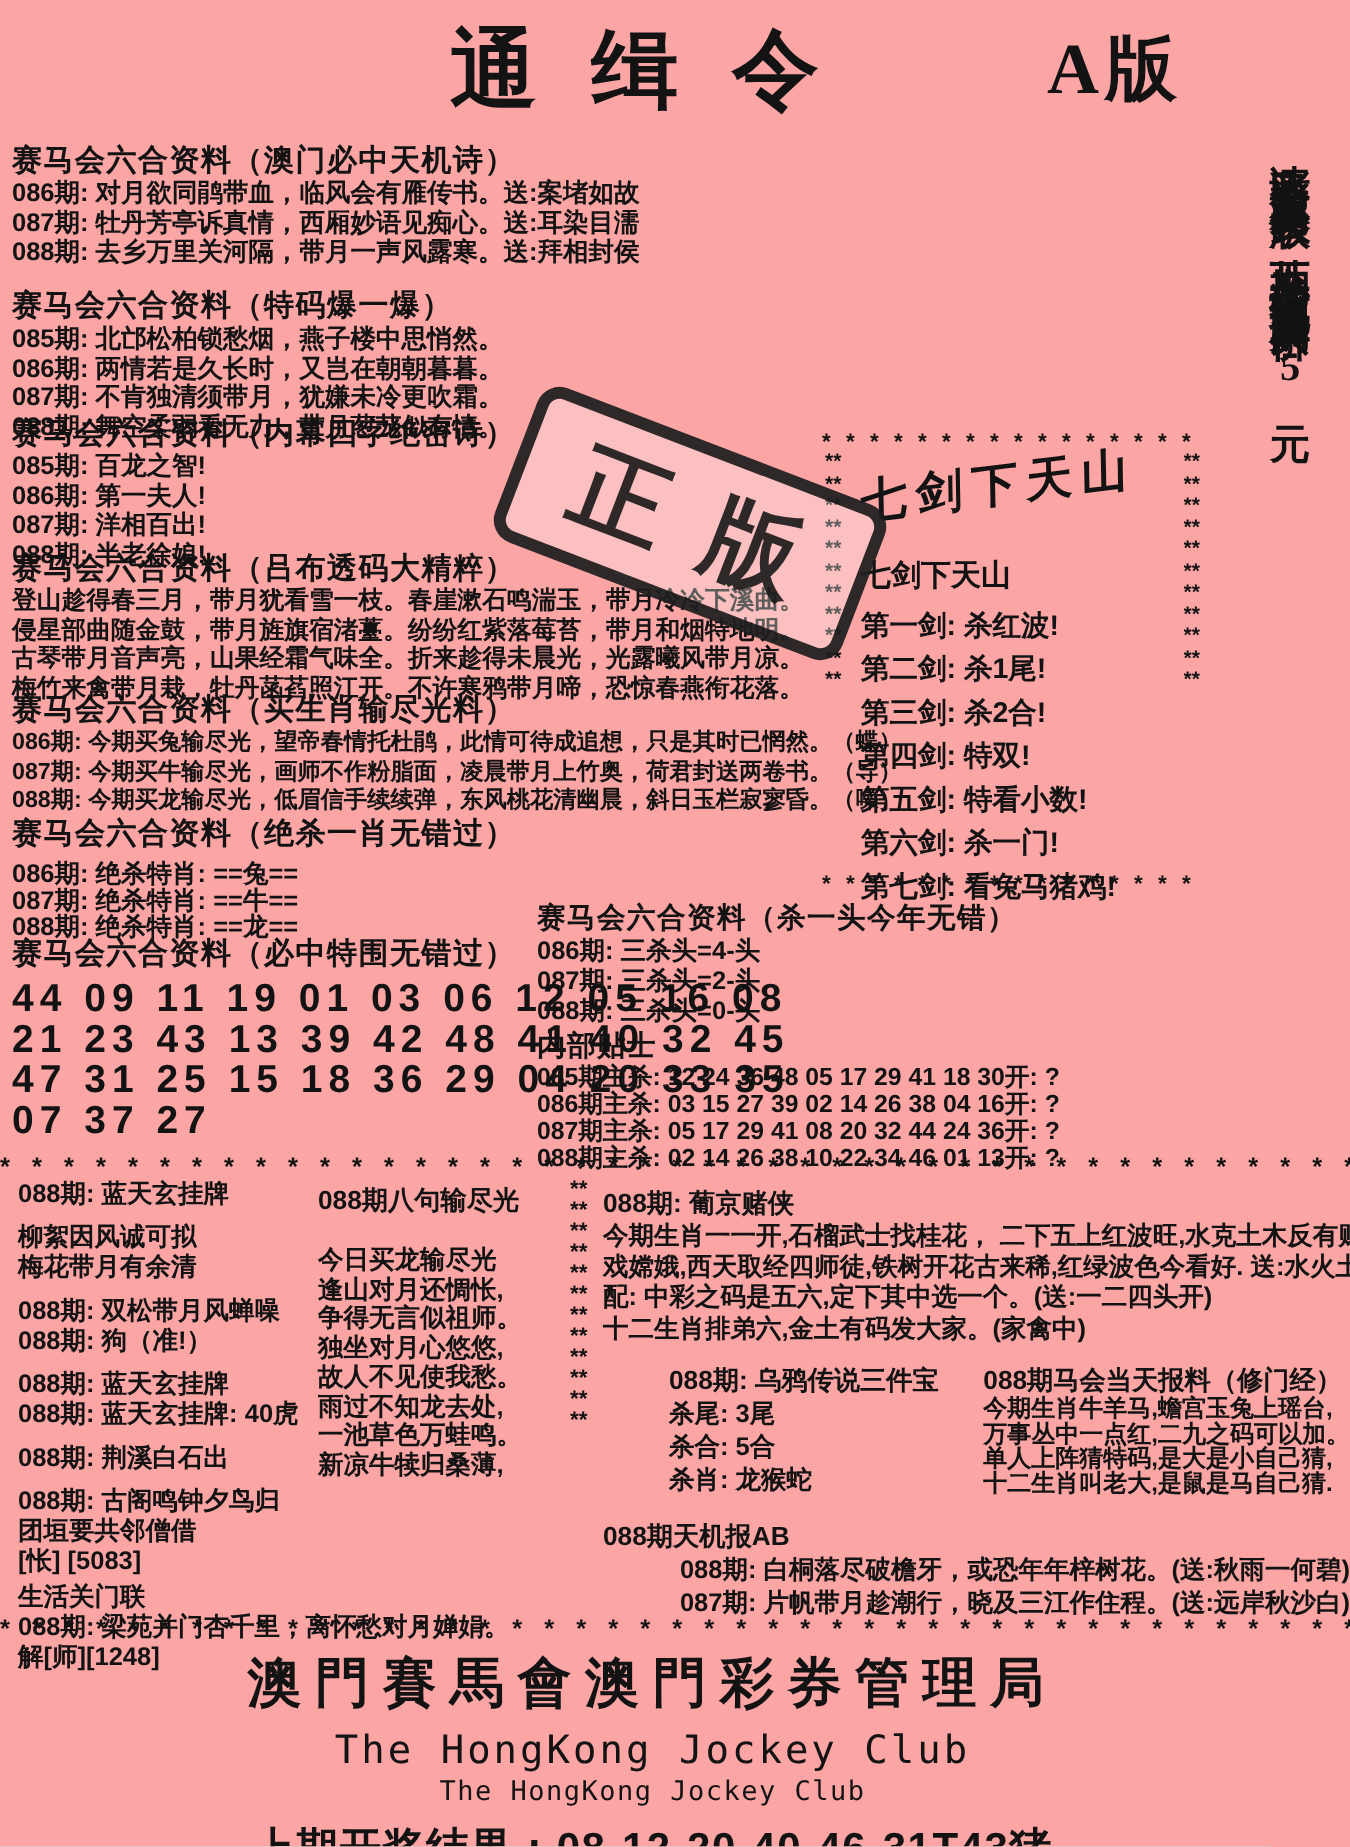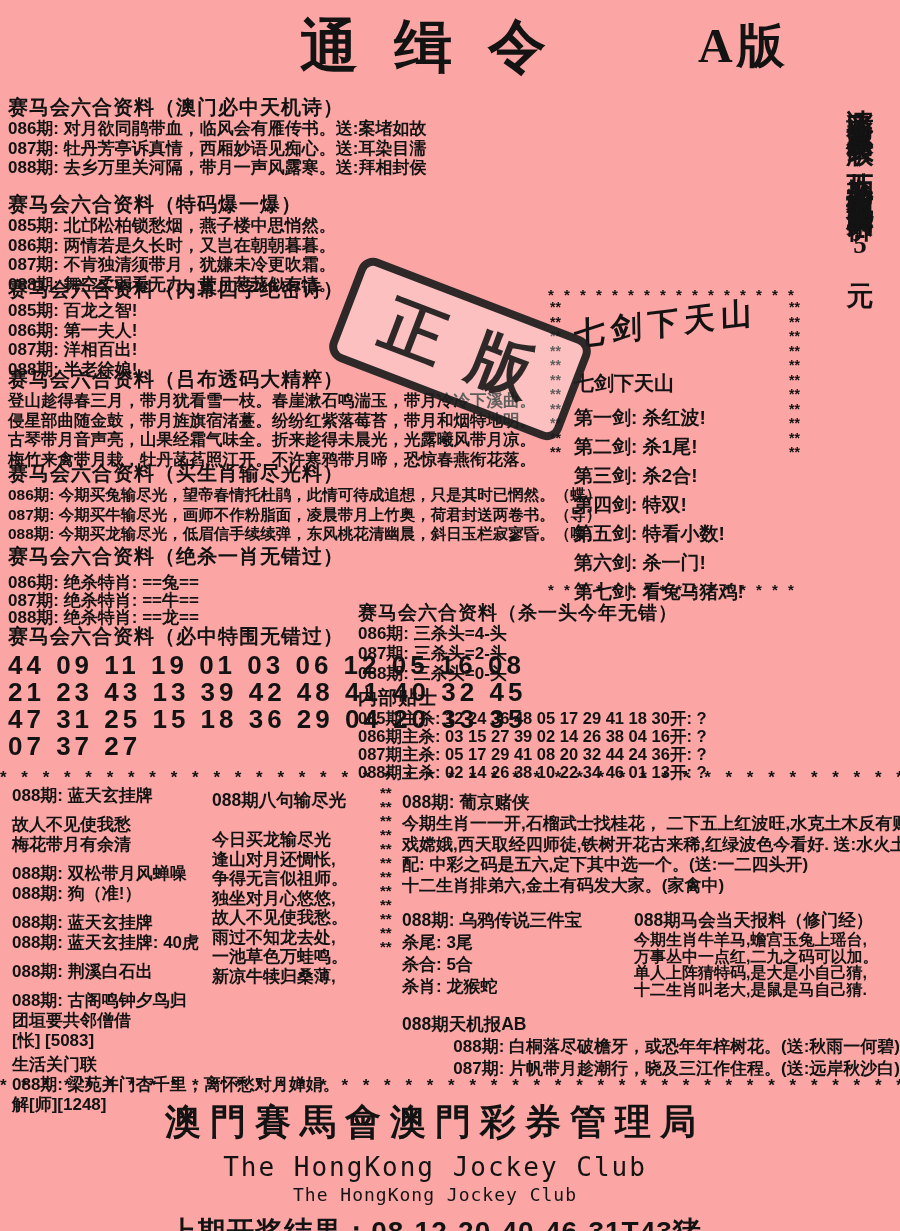--- a/index.html
+++ b/index.html
@@ -55,21 +55,21 @@
   .colA{left:12px;top:786px;width:372px;}
   .colA .ln{line-height:20px;}
   .gt{margin-top:9px;}
   .colB{left:212px;top:788px;width:175px;}
   .colB .ln{line-height:19.5px;font-size:17px;}
   .colB .bhdr{font-weight:700;font-size:17.5px;margin-bottom:18px;white-space:nowrap;}
   
   .colR{left:402px;top:790px;width:498px;}
   .bhdr{font-weight:700;font-size:17.5px;white-space:nowrap;}
   .colR .ln{line-height:20.5px;font-size:17px;}
-  .crow-report{display:flex;margin-top:12px;}
+  .crow-report{display:flex;margin-top:12px;margin-left:44px;}
   .crow-col{width:232px;}
   .crow-col .ln{line-height:22px;}
   .report-col .ln{font-size:16px;line-height:16.5px;}
   .ab-block{margin-top:14px;}
   .ab-block .ln{line-height:21.5px;text-align:right;}
   
   .footer{left:0;right:30px;top:1098px;text-align:center;}
   .f-org{font-family:"Liberation Serif","DejaVu Serif",serif;font-weight:700;font-size:36px;
     letter-spacing:9px;white-space:nowrap;}
   .f-en1{font-family:"DejaVu Sans Mono","Liberation Mono",monospace;font-size:26px;letter-spacing:2px;margin-top:5px;}
@@ -171,21 +171,21 @@
   </div>
 
   <div class="abs stamp">正版</div>
 
   <div class="abs div-h" style="left:0;right:0;top:768px">* * * * * * * * * * * * * * * * * * * * * * * * * * * * * * * * * * * * * * * * * * * * * * * * * * * * * * * * * * * * * * * * * * * * * *</div>
   <div class="abs div-h" style="left:0;right:0;top:1076px">* * * * * * * * * * * * * * * * * * * * * * * * * * * * * * * * * * * * * * * * * * * * * * * * * * * * * * * * * * * * * * * * * * * * * *</div>
   <div class="abs v-sep">************************</div>
 
   <div class="abs colA">
     <div class="ln">088期: 蓝天玄挂牌</div>
-    <div class="ln gt">故人不见使我愁</div>
+    <div class="ln gt">柳絮因风诚可拟</div>
     <div class="ln">梅花带月有余清</div>
     <div class="ln gt">088期: 双松带月风蝉噪</div>
     <div class="ln">088期: 狗（准!）</div>
     <div class="ln gt">088期: 蓝天玄挂牌</div>
     <div class="ln">088期: 蓝天玄挂牌: 40虎</div>
     <div class="ln gt">088期: 荆溪白石出</div>
     <div class="ln gt">088期: 古阁鸣钟夕鸟归</div>
     <div class="ln">团垣要共邻僧借</div>
     <div class="ln">[怅] [5083]</div>
     <div class="ln" style="margin-top:4px">生活关门联</div>

